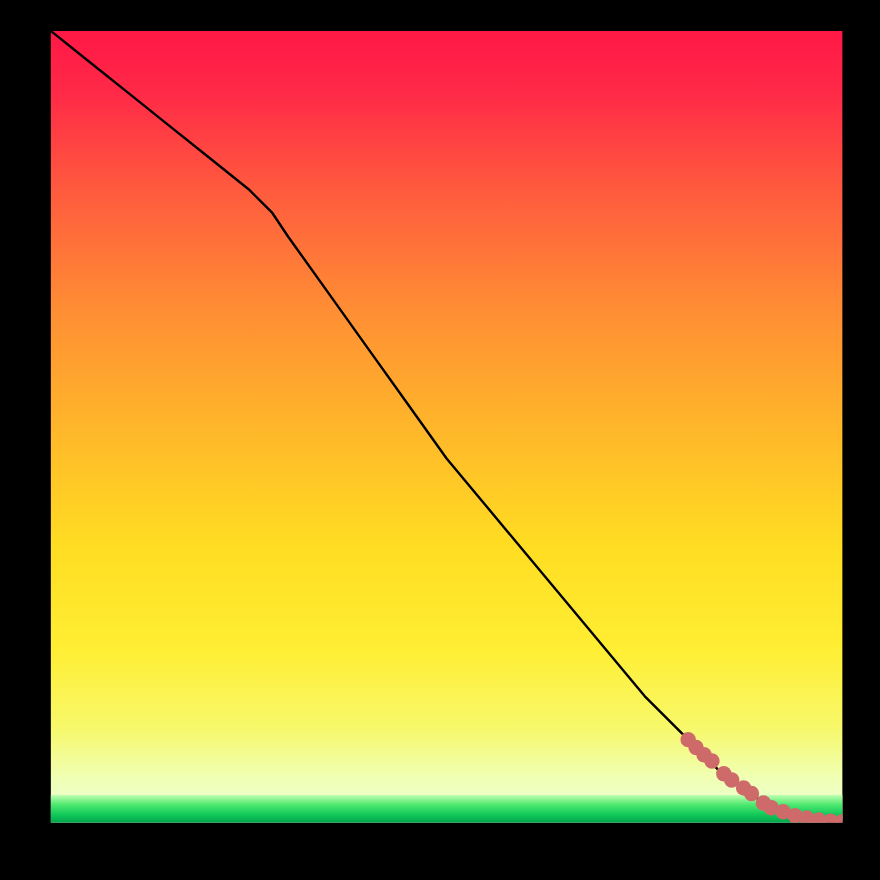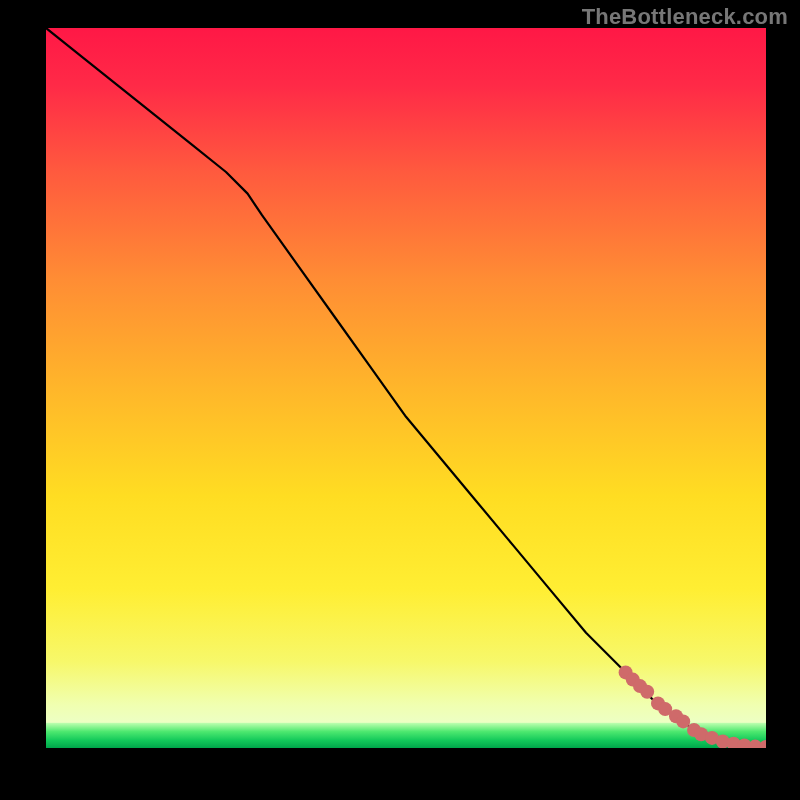--- a/index.html
+++ b/index.html
@@ -38,21 +38,20 @@
     display: block;
     width: 100%;
     height: 100%;
   }
 </style>
 </head>
 <body>
 
 <div class="frame">
 
-  <div class="watermark">TheBottleneck.com</div>
 
   <div class="plot-area">
     <svg id="plot-svg" viewBox="0 0 720 720" preserveAspectRatio="none">
       <defs>
         <linearGradient id="bg-grad" x1="0" y1="0" x2="0" y2="1">
           <stop offset="0%" stop-color="#ff1846"></stop>
           <stop offset="8%" stop-color="#ff2a47"></stop>
           <stop offset="20%" stop-color="#ff5a3e"></stop>
           <stop offset="35%" stop-color="#ff8d34"></stop>
           <stop offset="50%" stop-color="#ffb62a"></stop>

